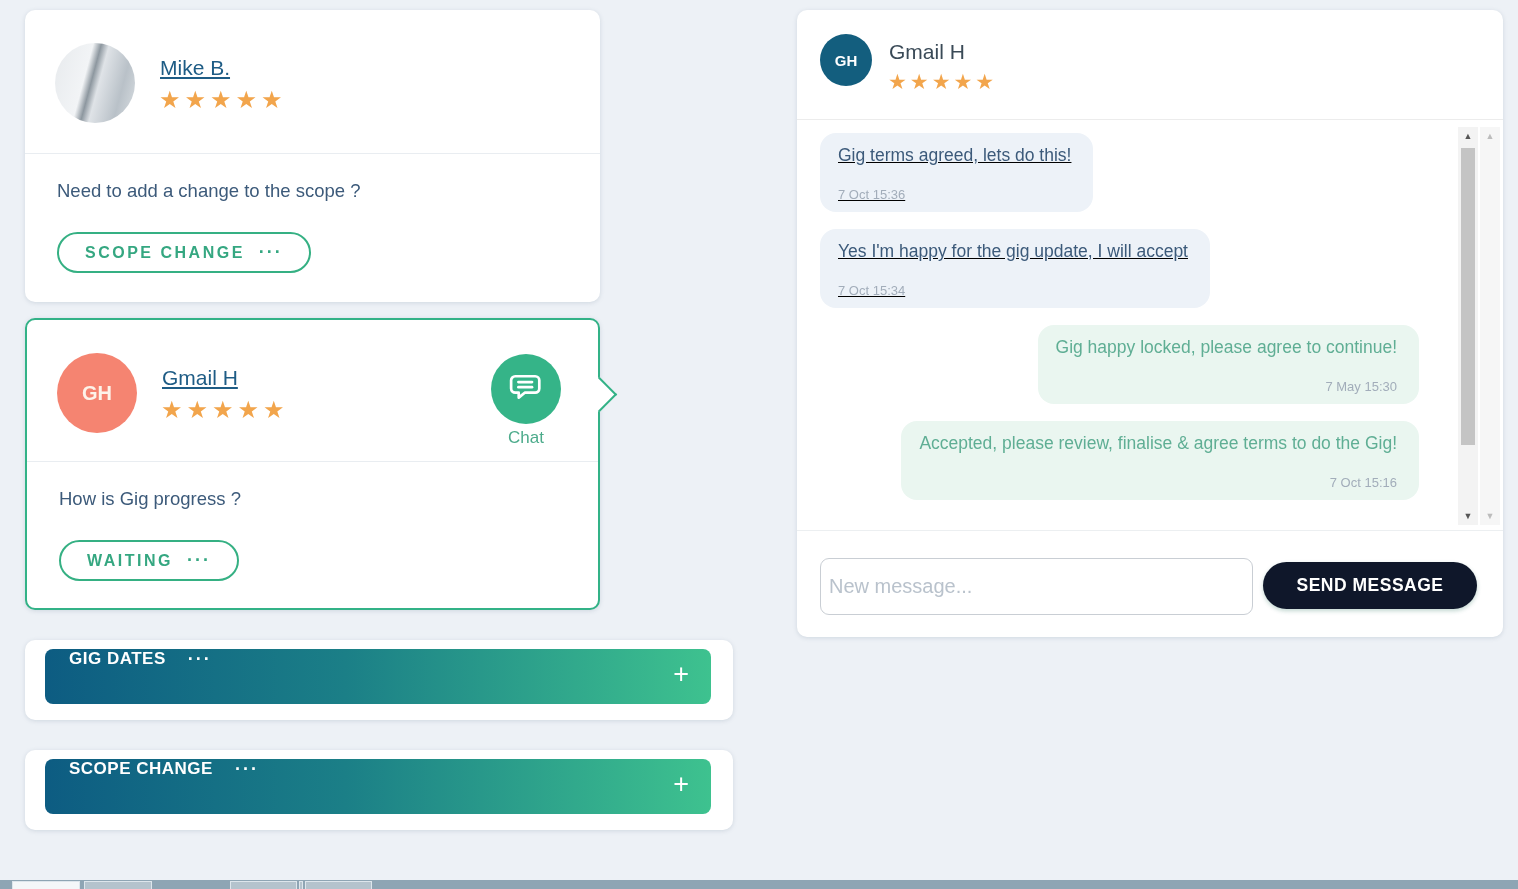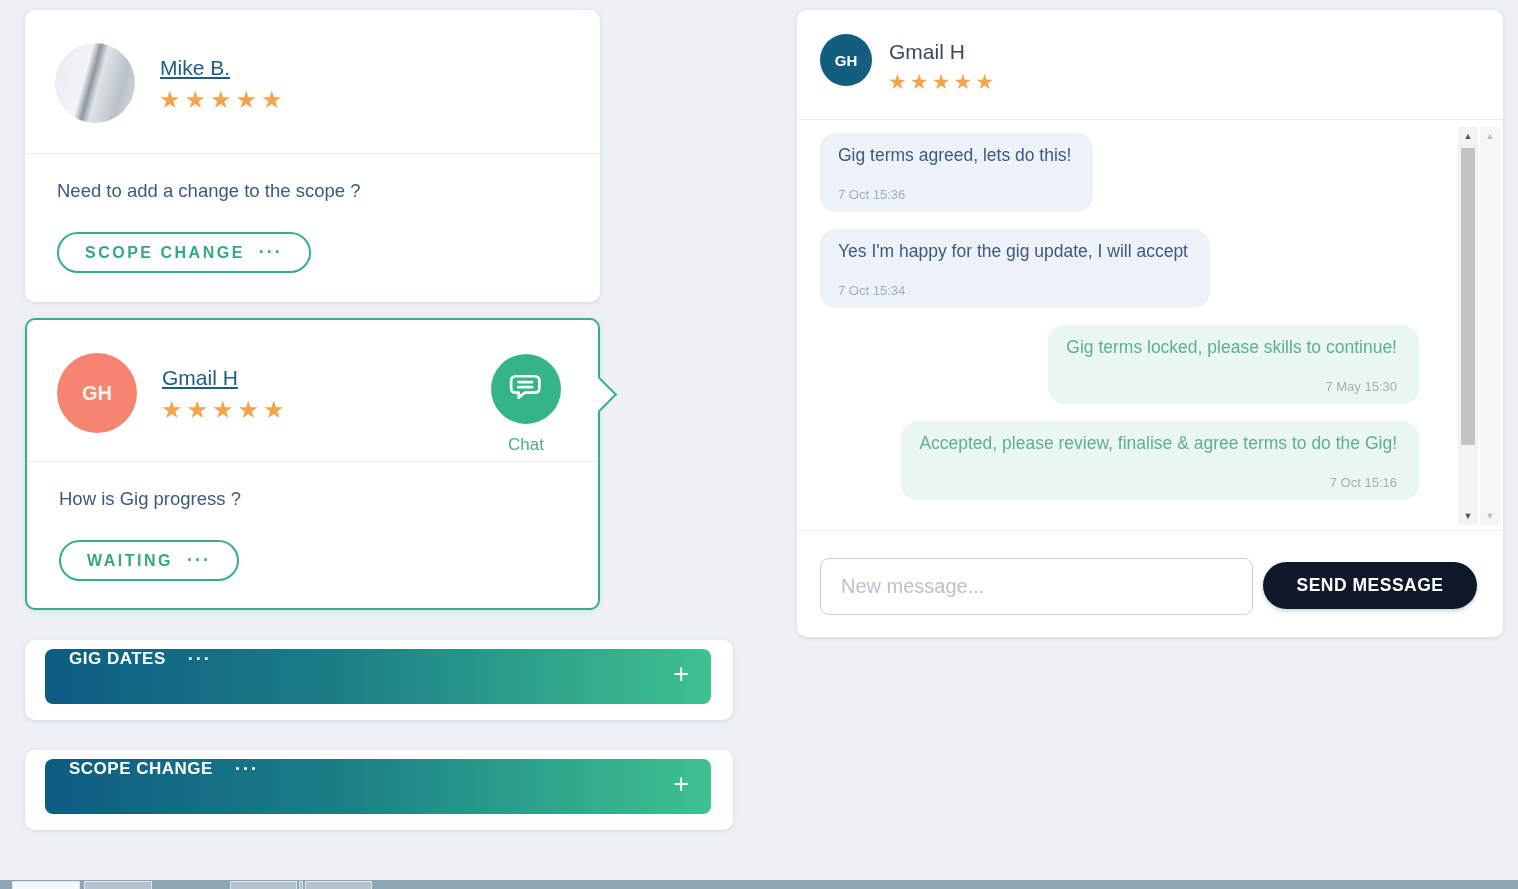--- a/index.html
+++ b/index.html
@@ -41,21 +41,21 @@
   .stars {
     position:absolute; left:134px; top:76px;
     font-size:24px; color:#f2a54c; letter-spacing:4px;
   }
   .chat-wrap { position:absolute; right:36px; top:34px; width:72px; text-align:center; }
   .chat-circle {
     width:70px; height:70px; border-radius:50%;
     background:#35b488; display:flex; align-items:center; justify-content:center;
     cursor:pointer; margin:0 auto;
   }
-  .chat-label { margin-top:11px; font-size:17px; color:#4cab8b; }
+  .chat-label { margin-top:4px; font-size:17px; color:#4cab8b; }
   .card-arrow {
     position:absolute; right:-14px; top:62px; width:25px; height:25px;
     background:#fff; border-top:2px solid #33b287; border-right:2px solid #33b287;
     transform:rotate(45deg); z-index:2;
   }
   .card-body { position:relative; height:146px; }
   .question {
     position:absolute; left:32px; top:26px;
     font-size:18.5px; color:#3c5a7a;
   }
@@ -91,41 +91,41 @@
 
   .chat-messages {
     position:relative; height:410px; overflow:hidden;
     padding:13px 84px 0 23px;
     display:flex; flex-direction:column; align-items:flex-start;
   }
   .bubble {
     border-radius:16px; padding:12px 22px 10px 18px;
     margin-bottom:17px; max-width:580px;
   }
-  .bubble.left  { background:#edf2f8; align-self:flex-start; }
+  .bubble.left  { background:#edf2f8; align-self:flex-start;text-decoration:underline; }
   .bubble.right { background:#eaf6f0; align-self:flex-end; text-align:right; }
   .bubble.left  .msg-text { color:#3c5a7a; }
   .bubble.right .msg-text { color:#5fae94; }
   .msg-text { font-size:17.5px; }
   .msg-time { font-size:13px; color:#a2adba; margin-top:21px; }
   .bubble.left .msg-time { text-align:left; }
 
   
   .sbar { position:absolute; top:7px; height:398px; width:20px; background:#f3f3f3; }
   .sbar-inner { right:25px; }
   .sbar-outer { right:3px; background:#f6f6f6; }
   .sb-arrow { position:absolute; left:0; width:100%; text-align:center; font-size:9px; color:#555; cursor:pointer; line-height:14px; }
   .sb-up { top:2px; } .sb-down { bottom:2px; }
   .sbar-outer .sb-arrow { color:#bcbcbc; }
   .sb-thumb { position:absolute; left:3px; top:21px; width:14px; height:297px; background:#c4c4c4; cursor:pointer; }
 
   .chat-footer { position:relative; height:107px; border-top:1px solid #eceff1; }
   .msg-input {
     position:absolute; left:23px; top:27px; width:433px; height:57px;
-    border:1px solid #c9ced4; border-radius:9px; padding:0 20px;
+    border:1px solid #c9ced4; border-radius:9px; padding:0 8px;
     font-size:20px; color:#3c5a7a; font-family:"Liberation Sans", sans-serif;
     outline:none; background:#fff;
   }
   .msg-input::placeholder { color:#b9c2cc; }
   .send-btn {
     position:absolute; left:466px; top:31px; width:214px; height:47px;
     background:#0f172a; border:none; border-radius:24px;
     color:#fff; font-size:17.5px; font-weight:bold; letter-spacing:.5px;
     cursor:pointer; box-shadow:0 2px 4px rgba(50,120,100,.3);
   }
@@ -211,21 +211,21 @@
   <div class="chat-messages">
     <div class="bubble left">
       <div class="msg-text">Gig terms agreed, lets do this!</div>
       <div class="msg-time">7 Oct 15:36</div>
     </div>
     <div class="bubble left">
       <div class="msg-text">Yes I'm happy for the gig update, I will accept</div>
       <div class="msg-time">7 Oct 15:34</div>
     </div>
     <div class="bubble right">
-      <div class="msg-text">Gig terms locked, please skills to continue!</div>
+      <div class="msg-text">Gig happy locked, please agree to continue!</div>
       <div class="msg-time">7 May 15:30</div>
     </div>
     <div class="bubble right">
       <div class="msg-text">Accepted, please review, finalise &amp; agree terms to do the Gig!</div>
       <div class="msg-time">7 Oct 15:16</div>
     </div>
 
     <div class="sbar sbar-inner">
       <div class="sb-arrow sb-up">▲</div>
       <div class="sb-thumb"></div>

